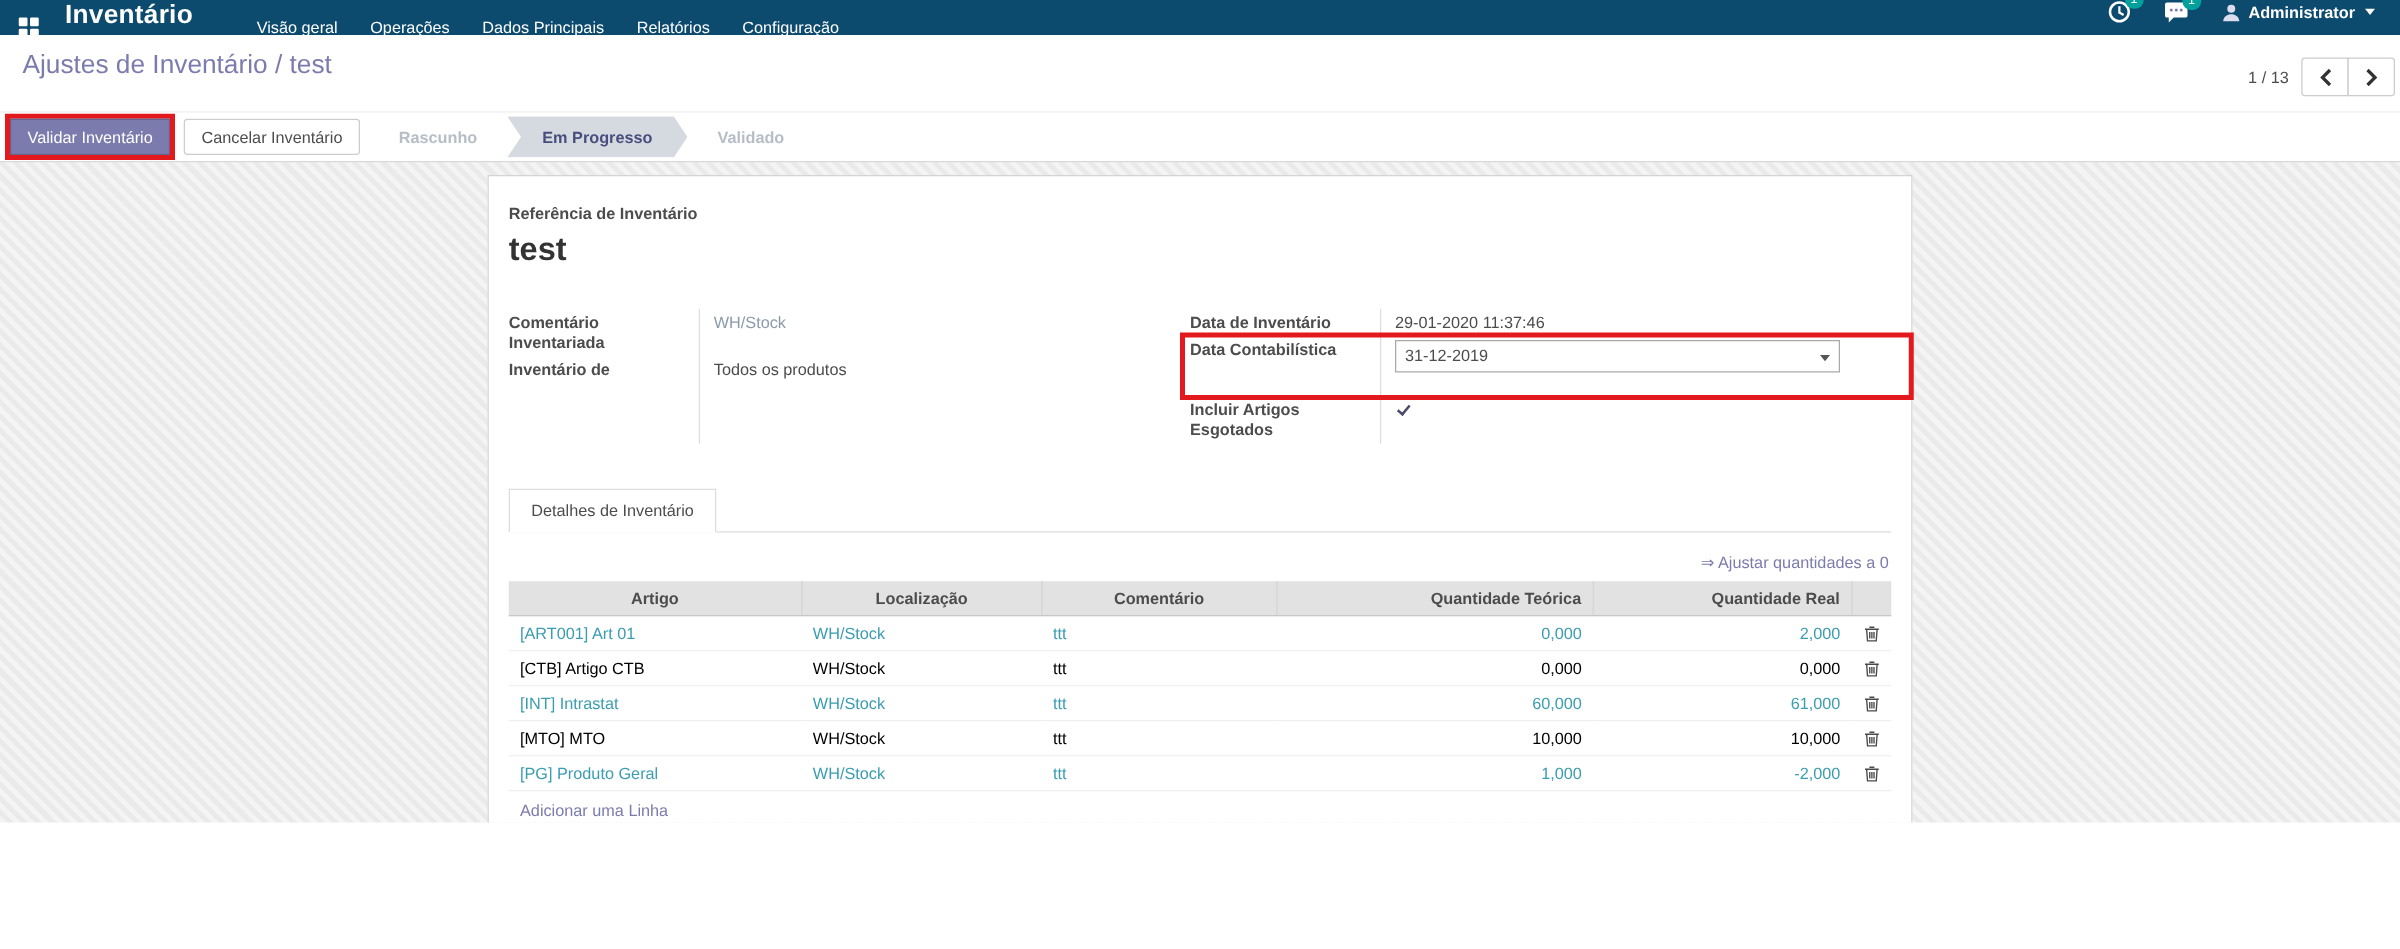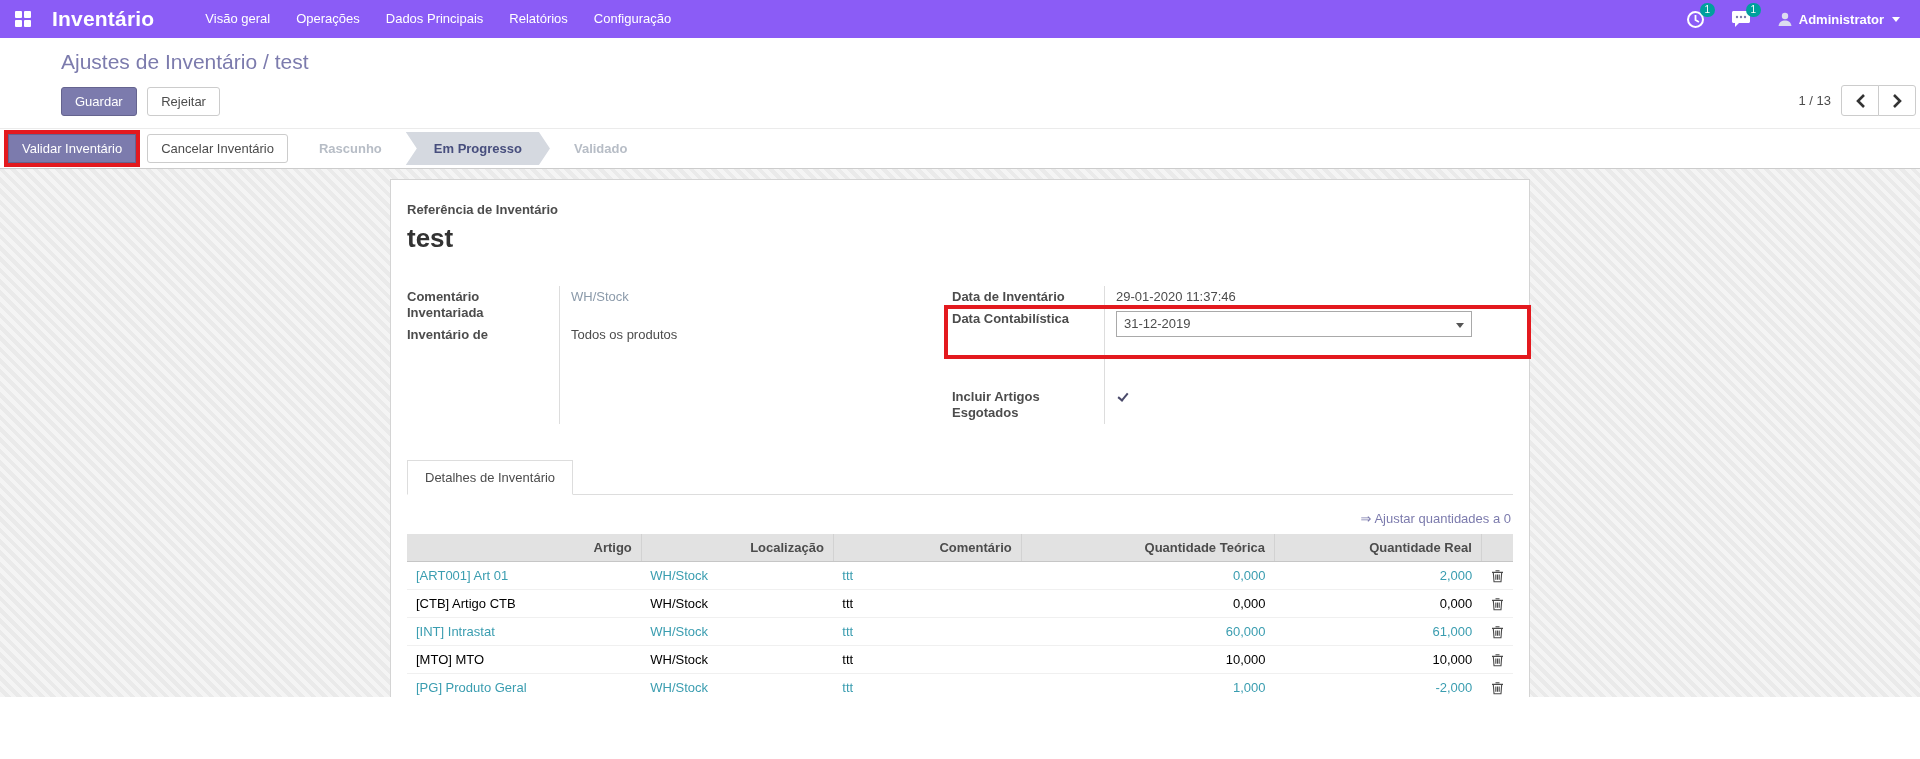--- a/index.html
+++ b/index.html
@@ -1,35 +1,35 @@
 <!DOCTYPE html>
 <html><head>
 <meta charset="utf-8">
 <style>
   * { margin:0; padding:0; box-sizing:border-box; }
   html,body { width:1920px; height:759px; overflow:hidden; background:#fff;
     font-family:"Liberation Sans", sans-serif; color:#4c4c4c; }
 
   
-  .topbar { height:38px; background:#8b5cf6; display:flex; align-items:center; color:#fff; }
+  .topbar { height:28px; background:#0c4a6e; display:flex; align-items:flex-start; color:#fff; }
   .apps-btn { width:46px; height:44px; display:flex; align-items:center; justify-content:center; cursor:pointer; }
   .apps-grid { display:grid; grid-template-columns:7px 7px; grid-template-rows:7px 7px; gap:2px; }
   .apps-grid i { background:#fff; border-radius:1px; }
   .brand { font-size:21px; font-weight:bold; margin:0 38px 0 6px; letter-spacing:.2px; }
   .menu-item { font-size:13px; padding:0 13px; height:44px; line-height:44px; cursor:pointer; }
   .topbar-right { margin-left:auto; display:flex; align-items:center; gap:26px; padding-right:20px; }
   .icon-wrap { position:relative; cursor:pointer; display:flex; }
   .badge { position:absolute; top:-7px; right:-10px; background:#00a09d; color:#fff;
     font-size:10px; line-height:14px; min-width:15px; text-align:center; border-radius:8px; padding:0 3px; }
   .user-menu { display:flex; align-items:center; gap:6px; font-size:13px; font-weight:bold; cursor:pointer; }
   .caret-down { width:0; height:0; border-left:4px solid transparent; border-right:4px solid transparent;
     border-top:5px solid #fff; margin-left:2px; }
 
   
-  .control-panel { background:#fff; padding:12px 18px 12px; position:relative;margin-left:43px; }
+  .control-panel { background:#fff; padding:12px 18px 12px; position:relative; }
   .breadcrumb { color:#7c7bad; font-size:21px; margin-bottom:13px; }
   .breadcrumb a { cursor:pointer; }
   .btn { font-size:13px; padding:6px 13px; border:1px solid #ccc; background:#fff; color:#4c4c4c;
     border-radius:3px; cursor:pointer; font-family:inherit; }
   .btn + .btn { margin-left:6px; }
   .btn-primary { background:#7c7bad; border-color:#65648f; color:#fff; }
   .pager { position:absolute; right:4px; bottom:12px; display:flex; align-items:center; gap:10px; }
   .pager-value { font-size:13px; color:#4c4c4c; }
   .pager-btns { display:flex; }
   .pager-btn { width:38px; height:31px; background:#fff; border:1px solid #ccc; display:flex;
@@ -68,32 +68,32 @@
   .field-row.annotated::after { content:''; position:absolute; left:-8px; right:-18px; top:-3px; bottom:-3px;
     border:4px solid #e3191e; pointer-events:none; }
   .date-input { width:356px; height:26px; border:1px solid #a9a9a9; font-size:13px; padding:0 22px 0 7px;
     color:#4c4c4c; font-family:inherit; background:#fff; position:relative; display:flex; align-items:center; }
   .date-input .input-caret { position:absolute; right:7px; top:11px; width:0; height:0;
     border-left:4px solid transparent; border-right:4px solid transparent; border-top:5px solid #555; }
   .checkbox { width:14px; height:14px; background:#b4b3cf; border-radius:2px; position:relative;
     margin-top:1px; cursor:pointer; }
   .checkbox::after { content:''; position:absolute; left:4px; top:1px; width:4px; height:8px;
     border:solid #4a4a6a; border-width:0 2px 2px 0; transform:rotate(40deg); }
-  .row-spaced { margin-top:30px; }
+  .row-spaced { }
 
   
   .tabs { margin-top:36px; border-bottom:1px solid #ddd; padding-left:0; }
   .tab { display:inline-block; font-size:13px; color:#4c4c4c; padding:9px 17px; background:#fff;
     border:1px solid #ddd; border-bottom:1px solid #fff; margin-bottom:-1px; cursor:pointer; }
 
   
   .set-zero { display:block; text-align:right; color:#7c7bad; font-size:13px; margin:16px 2px 8px; cursor:pointer; }
   table.o-list { width:100%; border-collapse:collapse; font-size:13px; }
   .o-list th { background:#e2e2e2; border-bottom:1px solid #c6c6c6; border-left:1px solid #d2d2d2;
-    text-align:right; font-weight:bold; color:#4c4c4c; padding:6px 9px; cursor:pointer; }
+    text-align:center; font-weight:bold; color:#4c4c4c; padding:6px 9px; cursor:pointer; }
   .o-list th:first-child { border-left:none; }
   .o-list th.num, .o-list td.num { text-align:right; }
   .o-list td { padding:6px 9px; border-bottom:1px solid #f0f0f0; color:#000000; cursor:pointer; }
   .o-list tr.modified td { color:#3a9db0; }
   .o-list td.cell-trash { width:30px; text-align:center; padding:6px 4px; }
   .o-list td.cell-trash svg { display:block; margin:0 auto; }
   .col-artigo{width:222px;} .col-loc{width:182px;} .col-com{width:178px;}
   .col-teo{width:240px;} .col-real{width:196px;}
   .add-line { display:block; color:#7c7bad; font-size:13px; padding:8px 9px 9px; cursor:pointer;
     border-bottom:1px solid #f0f0f0; }
@@ -143,24 +143,20 @@
       <span>Administrator</span>
       <span class="caret-down"></span>
     </div>
   </div>
 </header>
 
 <section class="control-panel">
   <div class="breadcrumb">
     <a>Ajustes de Inventário</a><span> / </span><span>test</span>
   </div>
-  <div>
-    <button class="btn btn-primary">Guardar</button>
-    <button class="btn">Rejeitar</button>
-  </div>
   <div class="pager">
     <span class="pager-value">1 / 13</span>
     <div class="pager-btns">
       <div class="pager-btn">
         <svg width="11" height="14" viewBox="0 0 11 14">
           <path d="M9 1 3 7l6 6" fill="none" stroke="#333" stroke-width="2.6"></path>
         </svg>
       </div>
       <div class="pager-btn">
         <svg width="11" height="14" viewBox="0 0 11 14">

